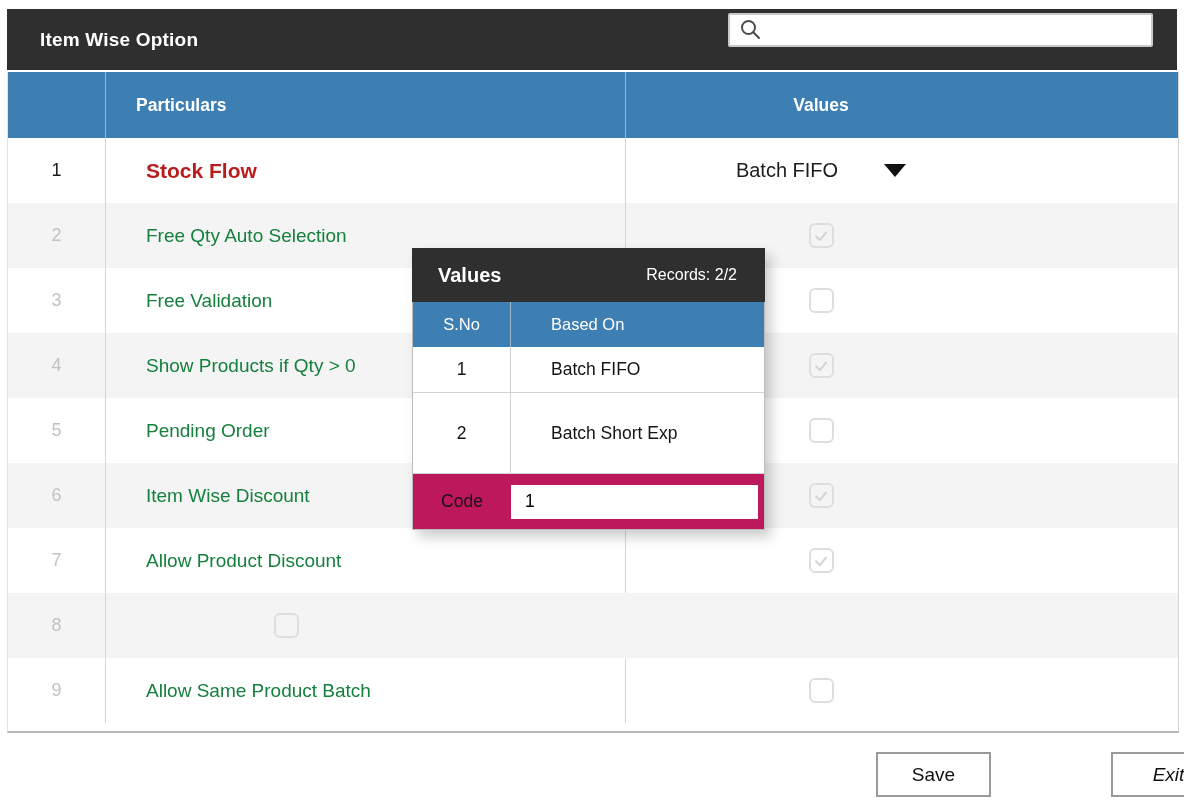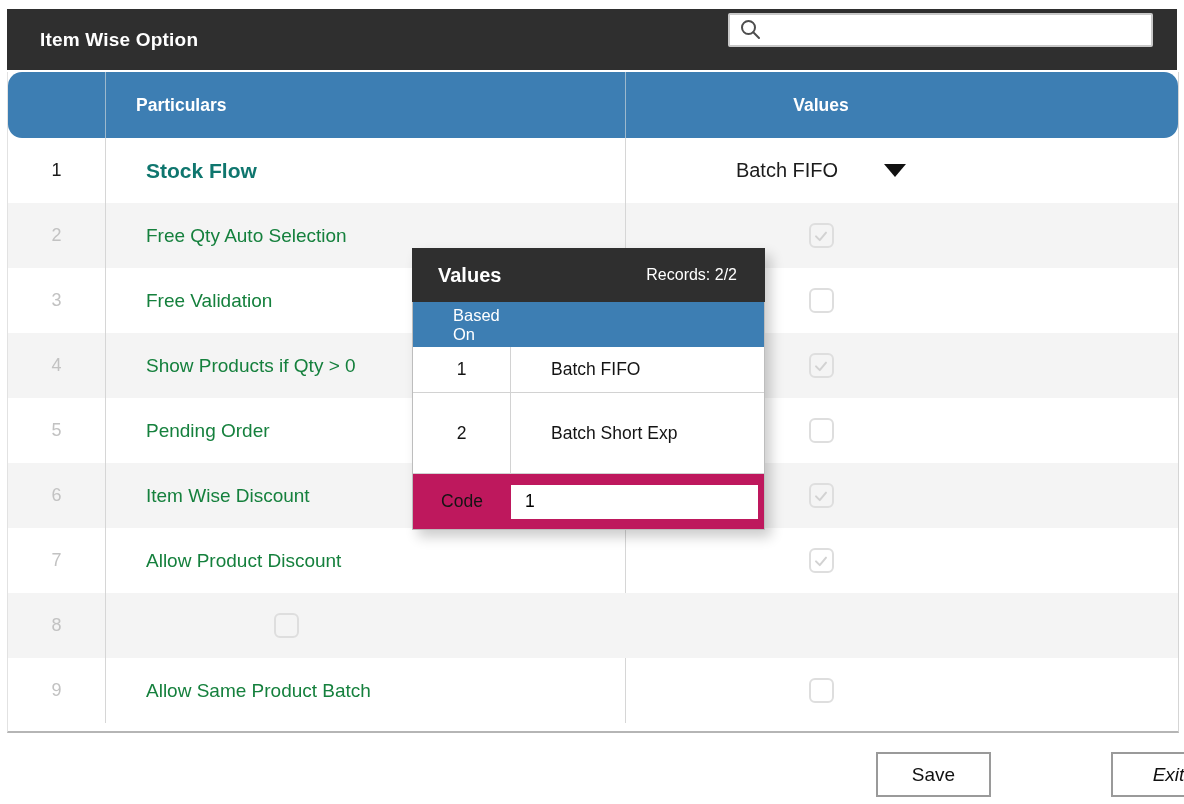--- a/index.html
+++ b/index.html
@@ -15,35 +15,35 @@
              display:flex;align-items:center;box-sizing:border-box;}
   .searchbox svg{margin-left:9px;flex:0 0 auto;}
   .searchbox input{border:none;outline:none;flex:1;height:100%;font-size:16px;
                    font-family:"Liberation Sans",sans-serif;background:transparent;padding:0 8px;}
 
   
   .table{position:absolute;left:7px;top:72px;width:1170px;height:659px;
          border-left:1px solid #e2e2e2;border-right:1px solid #d5d5d5;
          border-bottom:2px solid #b5b5b5;box-sizing:content-box;background:#fff;}
   .thead{display:grid;grid-template-columns:98px 520px 550px;height:66px;
-         background:#3d7eb3;color:#fff;font-weight:bold;font-size:17.5px;border-radius:14px;}
+         background:#3d7eb3;color:#fff;font-weight:bold;font-size:17.5px;}
   .thead .c{display:flex;align-items:center;}
   .thead .c1{border-right:1px solid #9db9cd;}
   .thead .c2{border-right:1px solid #9db9cd;padding-left:30px;}
   .thead .c3{justify-content:center;padding-right:160px;}
 
   .row{display:grid;grid-template-columns:98px 520px 550px;height:65px;background:#ffffff;}
   .row.alt{background:#f4f4f4;}
   .row .sno{display:flex;align-items:center;justify-content:center;
             font-size:18px;color:#c2c2c2;border-right:1px solid #d6d6d6;}
   .row .label{display:flex;align-items:center;padding-left:40px;
               font-size:19px;color:#15803d;border-right:1px solid #d6d6d6;}
   .row .value{display:flex;align-items:center;justify-content:center;padding-right:160px;}
   .row.active .sno{color:#1a1a1a;}
-  .row.active .label{color:#0f766e;font-weight:bold;font-size:21px;}
+  .row.active .label{color:#b91c1c;font-weight:bold;font-size:21px;}
 
   .dd{display:flex;align-items:center;cursor:pointer;}
   .dd .dd-value{font-size:20px;color:#1c1c1c;}
   .dd .dd-arrow{width:0;height:0;margin-left:46px;
                 border-left:11px solid transparent;border-right:11px solid transparent;
                 border-top:13px solid #111;}
 
   .checkbox{width:25px;height:25px;border:2.5px solid #dedede;border-radius:6px;
             box-sizing:border-box;display:flex;align-items:center;justify-content:center;}
   .checkbox svg{display:none;}
@@ -205,20 +205,21 @@
     </div>
   <div class="filler"></div>
 </div>
 
 <div class="popup">
   <div class="popup-head">
     <div class="ptitle">Values</div>
     <div class="precords">Records: 2/2</div>
   </div>
   <div class="popup-cols">
+    <div class="c c1">S.No</div>
     <div class="c c2">Based On</div>
   </div>
   <div>
       <div class="popup-row">
     <div class="c1">1</div>
     <div class="c2">Batch FIFO</div>
   </div>
       <div class="popup-row tall">
     <div class="c1">2</div>
     <div class="c2">Batch Short Exp</div>

